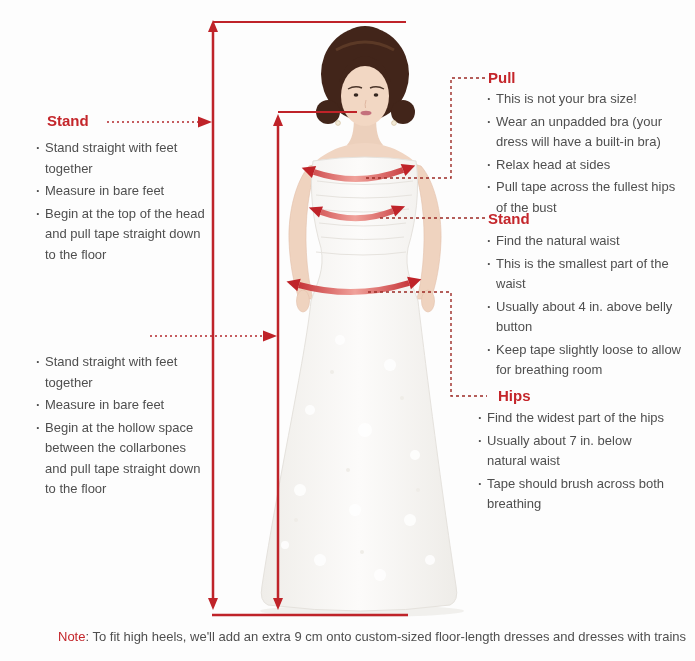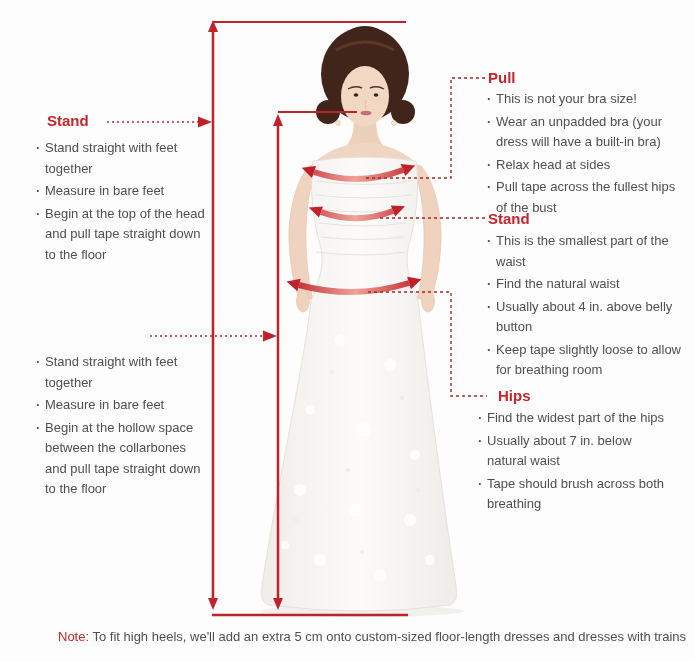--- a/index.html
+++ b/index.html
@@ -212,30 +212,30 @@
   <div class="sec-title" style="left:488px;top:69px">Pull</div>
   <ul class="blist" style="left:487px;top:89px;width:194px">
     <li>This is not your bra size!</li>
     <li>Wear an unpadded bra (your dress will have a built-in bra)</li>
     <li>Relax head at sides</li>
     <li>Pull tape across the fullest hips of the bust</li>
   </ul>
 
   <div class="sec-title" style="left:488px;top:210px">Stand</div>
   <ul class="blist" style="left:487px;top:231px;width:194px">
+    <li>Find the natural waist</li>
     <li>This is the smallest part of the waist</li>
-    <li>Find the natural waist</li>
     <li>Usually about 4 in. above belly button</li>
     <li>Keep tape slightly loose to allow for breathing room</li>
   </ul>
 
   <div class="sec-title" style="left:498px;top:387px">Hips</div>
   <ul class="blist" style="left:478px;top:408px;width:192px">
     <li>Find the widest part of the hips</li>
     <li>Usually about 7 in. below natural waist</li>
     <li>Tape should brush across both breathing</li>
   </ul>
 
   <div class="note">
-    <span class="lbl">Note</span><span>: To fit high heels, we'll add an extra 5 cm onto custom-sized floor-length dresses and dresses with trains</span>
+    <span class="lbl">Note</span><span>: To fit high heels, we'll add an extra 9 cm onto custom-sized floor-length dresses and dresses with trains</span>
   </div>
 
 </div>
 
 </body></html>

